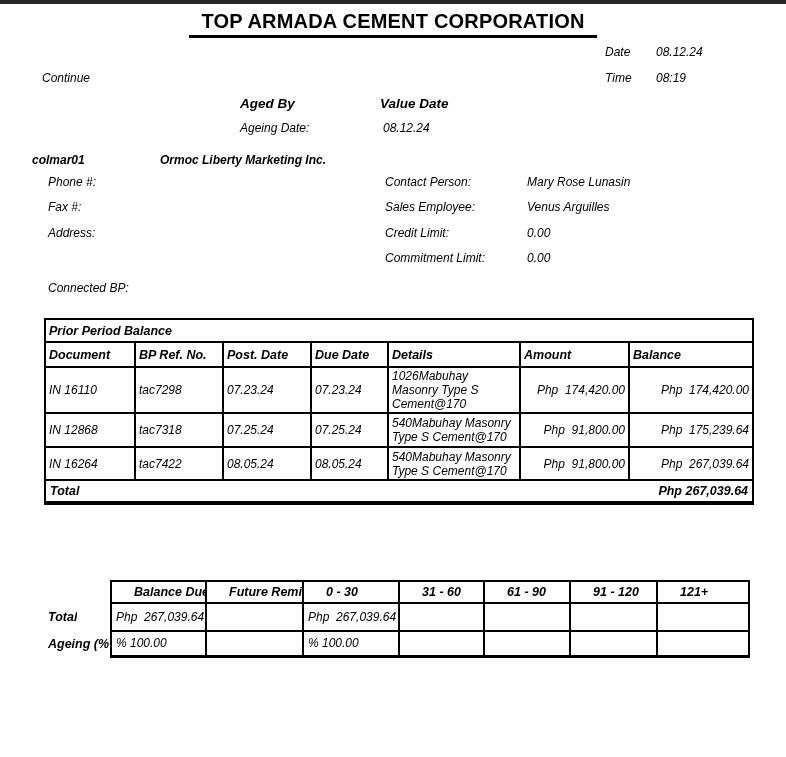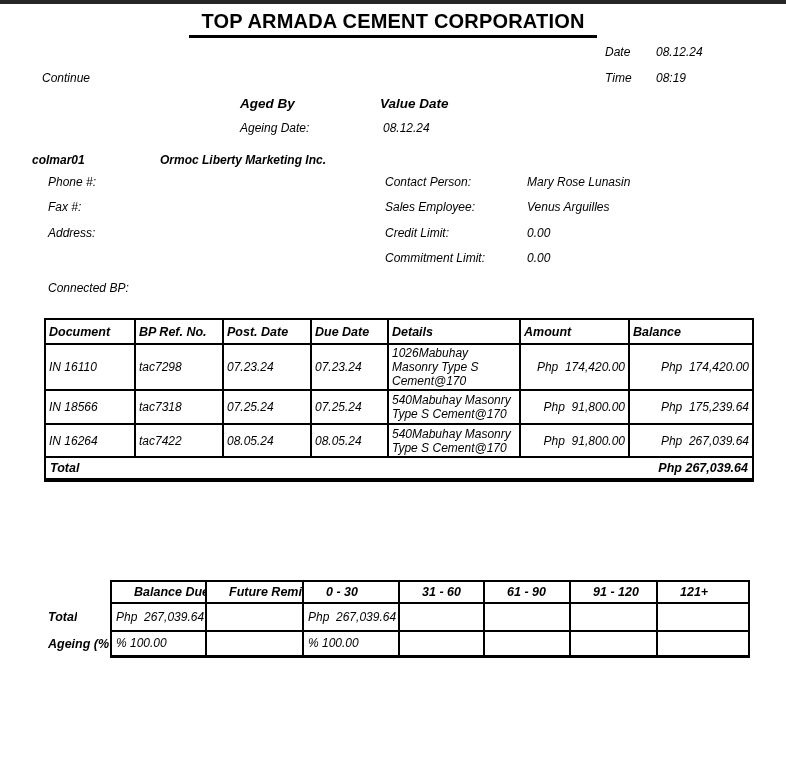--- a/index.html
+++ b/index.html
@@ -95,40 +95,43 @@
     <colgroup>
       <col style="width:90px">
         <col style="width:88px">
         <col style="width:88px">
       <col style="width:77px">
         <col style="width:132px">
         <col style="width:109px">
         <col style="width:124px">
     </colgroup>
     <tbody>
+        <tr class="title-row" style="height:23px;">
+      <td colspan="7">Prior Period Balance</td>
+    </tr>
     <tr style="height:25px;margin-top:40px;">
       <th>Document</th>
       <th>BP Ref. No.</th>
       <th>Post. Date</th>
       <th>Due Date</th>
       <th>Details</th>
       <th class="num">Amount</th>
       <th class="num">Balance</th>
     </tr>
     <tr style="height:42px;">
       <td>IN 16110</td>
       <td>tac7298</td>
       <td>07.23.24</td>
       <td>07.23.24</td>
       <td class="details-cell">1026Mabuhay Masonry Type S Cement@170</td>
       <td class="num">Php  174,420.00</td>
       <td class="num">Php  174,420.00</td>
     </tr>
     <tr style="height:34px;">
-      <td>IN 18566</td>
+      <td>IN 12868</td>
       <td>tac7318</td>
       <td>07.25.24</td>
       <td>07.25.24</td>
       <td class="details-cell">540Mabuhay Masonry Type S Cement@170</td>
       <td class="num">Php  91,800.00</td>
       <td class="num">Php  175,239.64</td>
     </tr>
     <tr style="height:33px;">
       <td>IN 16264</td>
       <td>tac7422</td>

